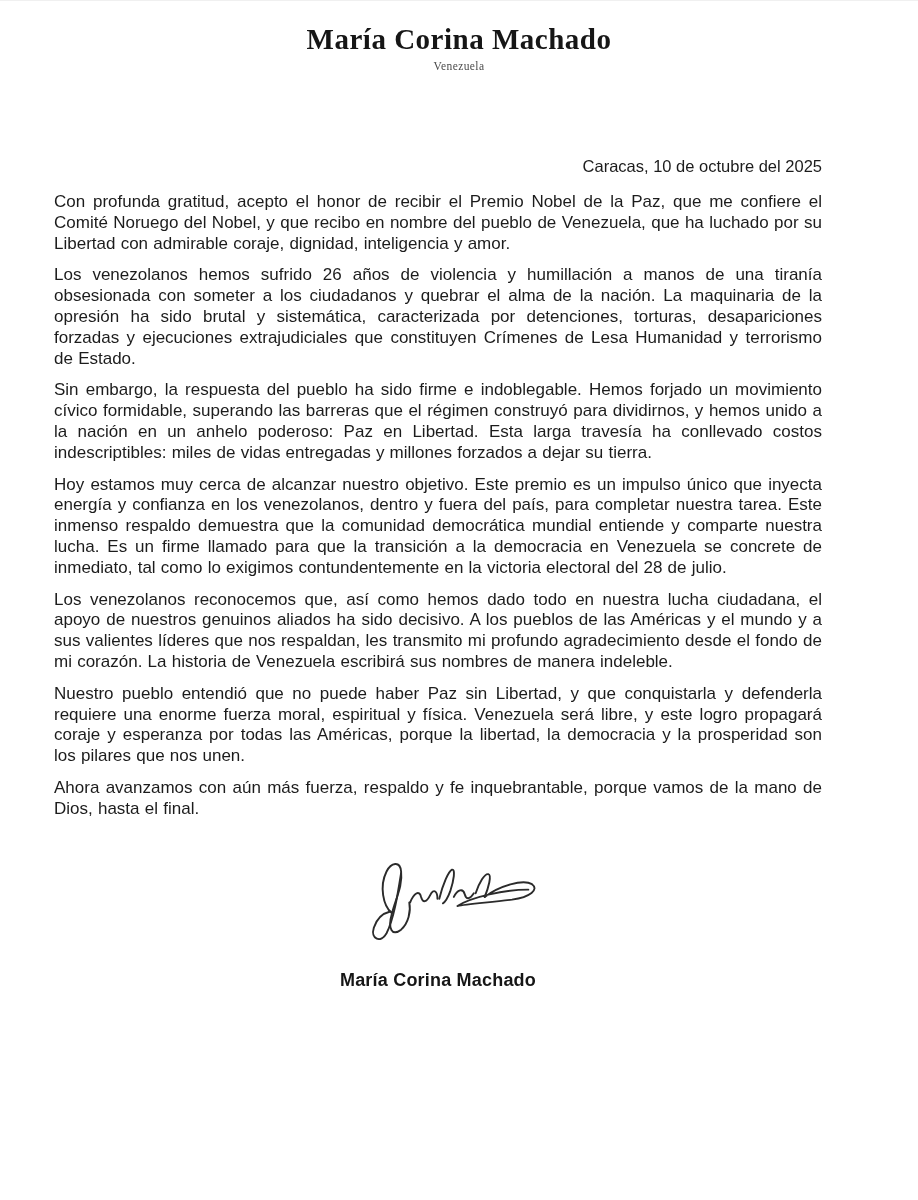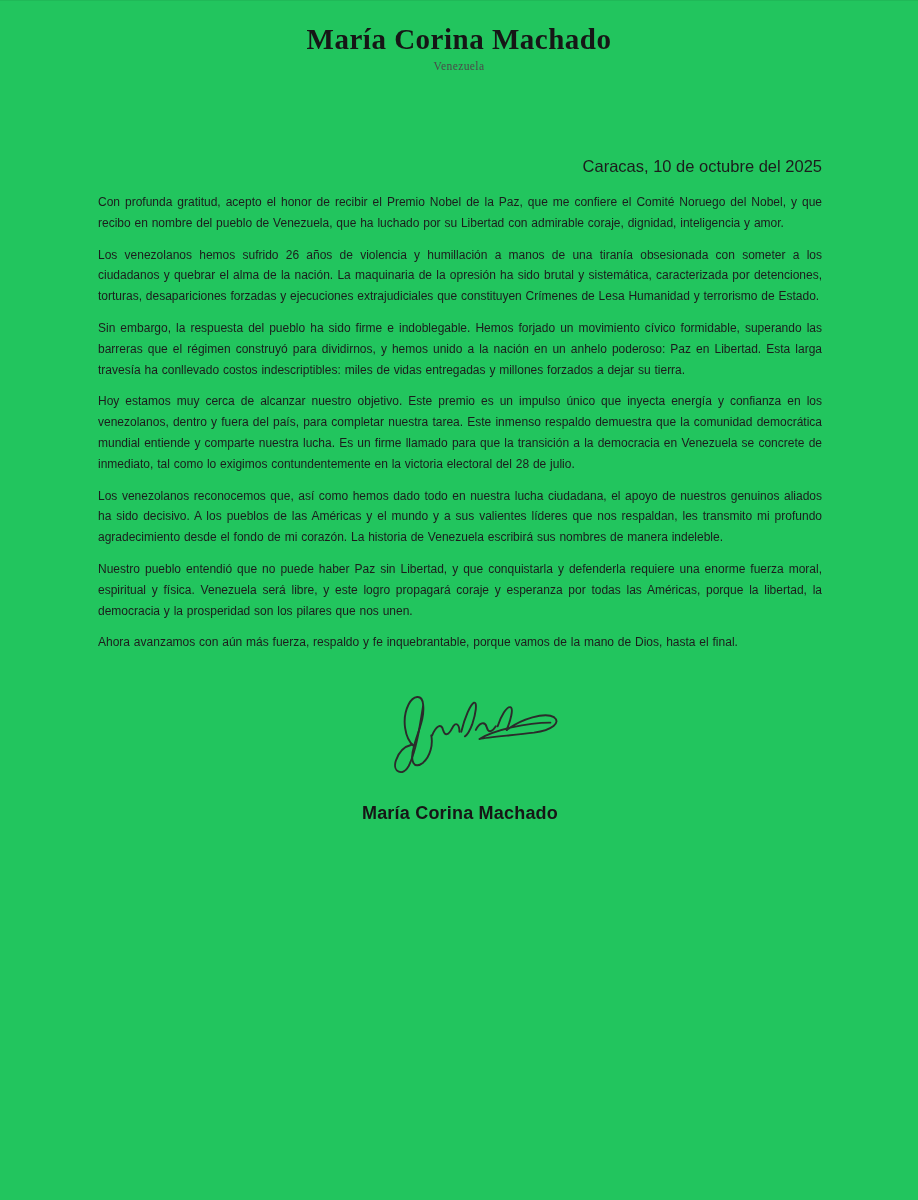--- a/index.html
+++ b/index.html
@@ -7,21 +7,21 @@
 
   html, body {
     background: #e9e9e9;
   }
 
   .page {
     position: relative;
     width: 918px;
     height: 1200px;
     margin: 0 auto;
-    background: #22c55e;
+    background: #ffffff;
     border-top: 1px solid rgba(0,0,0,0.06);
     color: #1c1c1c;
     overflow: hidden;
     font-family: "Liberation Sans", sans-serif;
   }
 
   
   .letterhead {
     padding-top: 22px;
     text-align: center;
@@ -36,37 +36,37 @@
   .letterhead-subtitle {
     margin-top: 4px;
     font-family: "Liberation Serif", serif;
     font-size: 11.5px;
     letter-spacing: 0.4px;
     color: #4a4a4a;
   }
 
   
   .letter {
-    padding: 0 96px 0 98px;
+    padding: 0 96px 0 54px;
   }
 
   .dateline {
     margin-top: 84px;
     text-align: right;
     font-size: 16.5px;
     line-height: 21px;
     color: #1c1c1c;
   }
 
   .letter-body {
     margin-top: 15px;
   }
 
   .letter-body p {
-    font-size: 12px;
+    font-size: 17px;
     line-height: 20.8px;
     text-align: justify;
     text-justify: inter-word;
     color: #1c1c1c;
     margin-bottom: 11px;
     word-spacing: 0.5px;
   }
 
   
   .signature-block {

